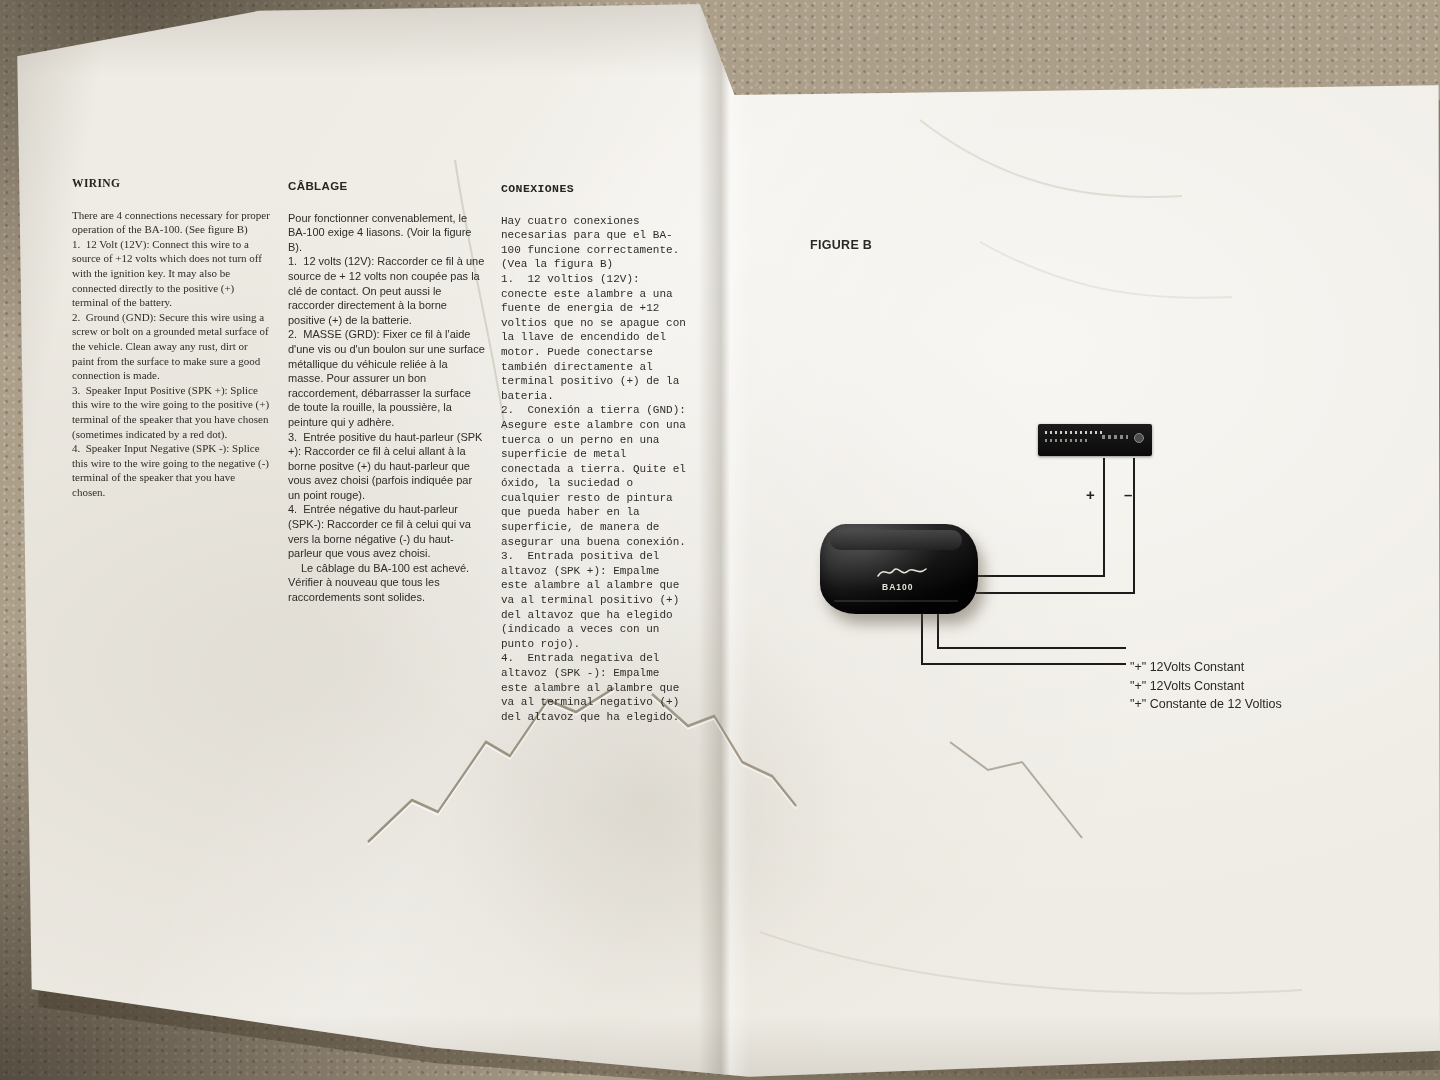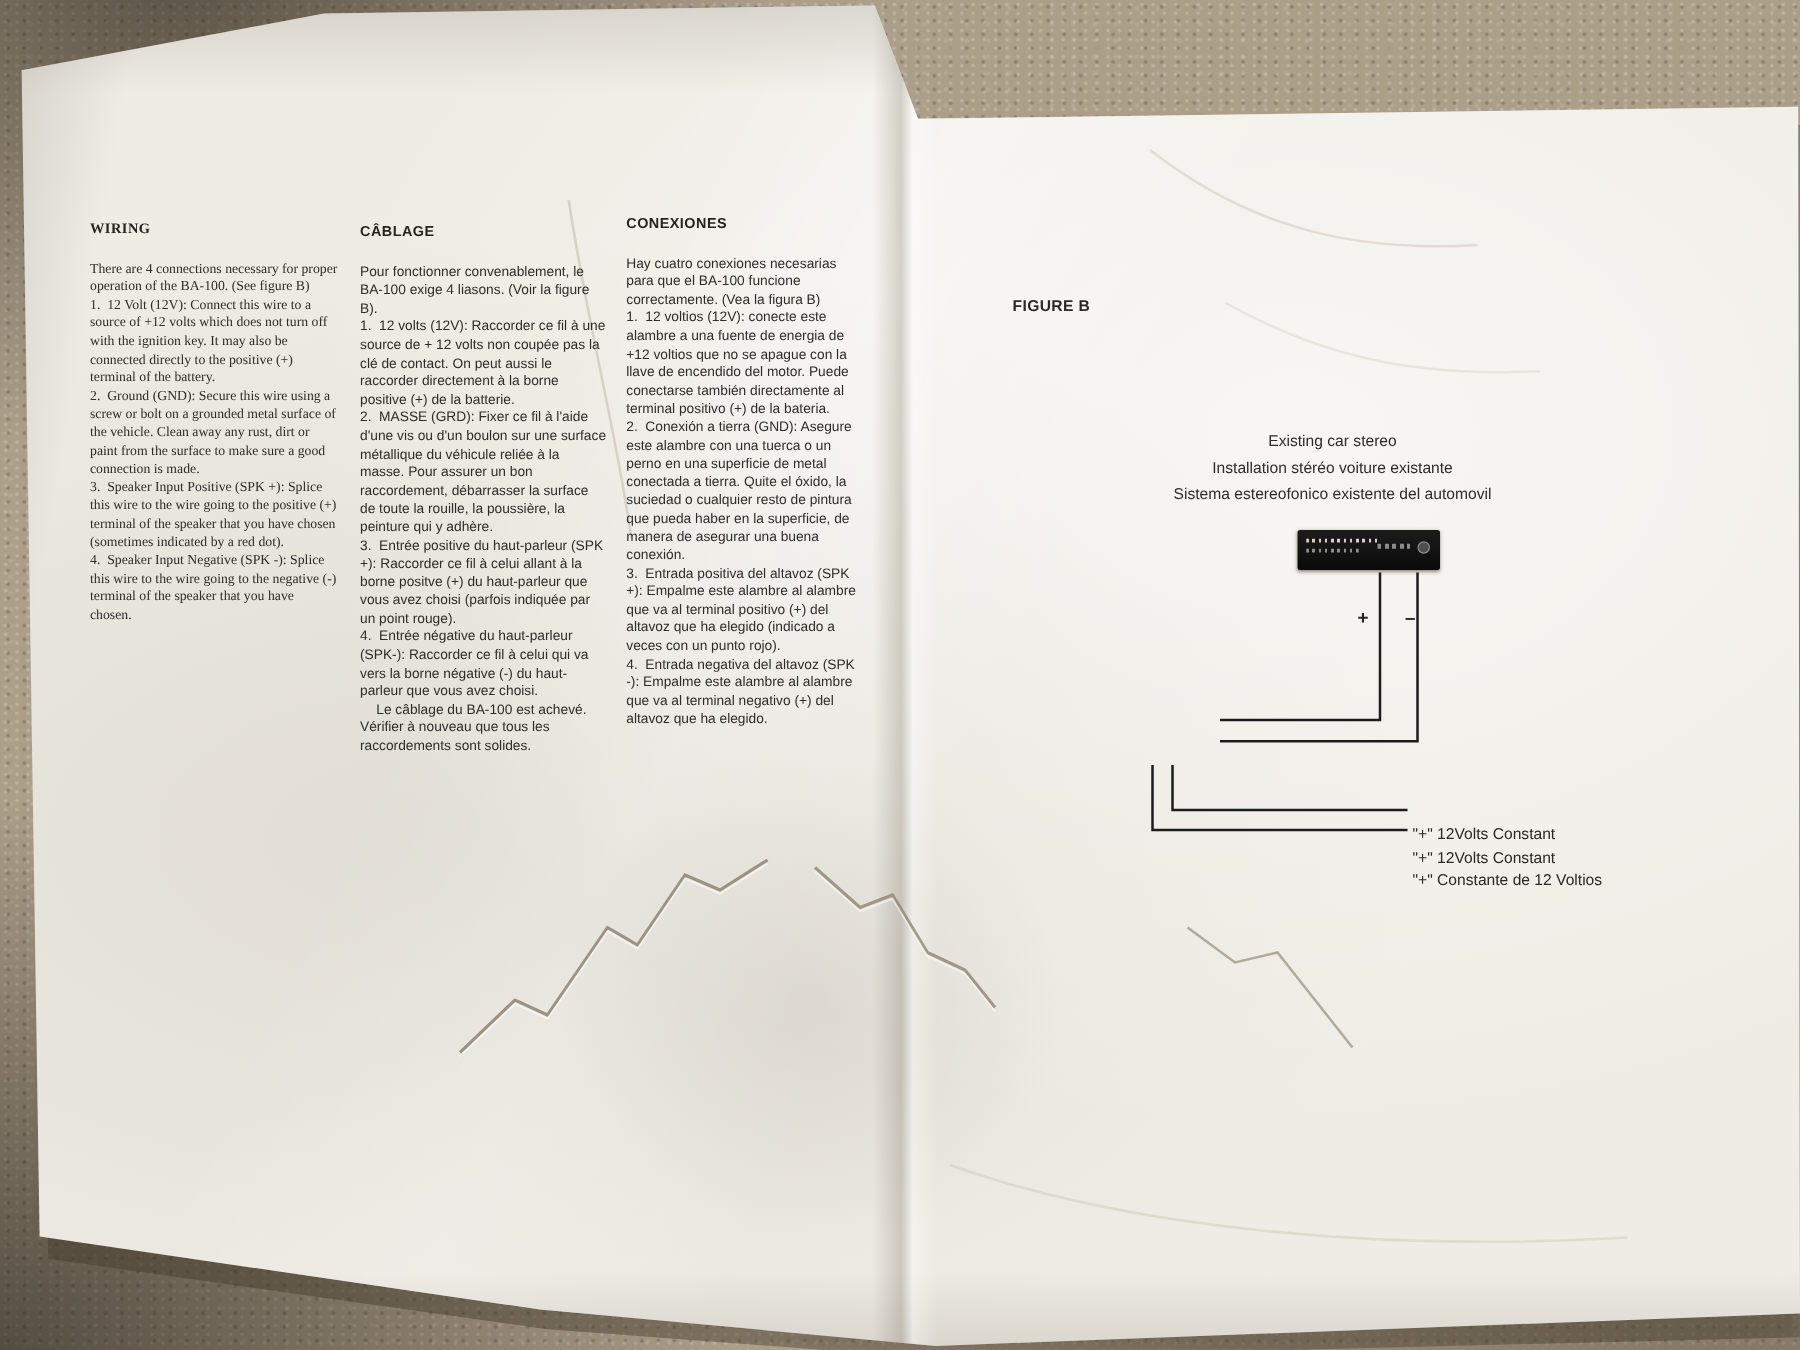--- a/index.html
+++ b/index.html
@@ -46,21 +46,21 @@
   }
   .overlay-svg{position:absolute;inset:0;pointer-events:none;}
 
   
   .col{position:absolute;color:#2e2c29;font-size:11px;line-height:14.6px;}
   .col h2{font-size:11.5px;font-weight:bold;letter-spacing:.4px;margin:0 0 17px 0;color:#262421;}
   .col p{margin:0;}
   .col p.indent{text-indent:13px;}
   .col-wiring{left:72px;top:176px;width:198px;font-family:Liberation Serif, serif;}
   .col-cablage{left:288px;top:179px;width:197px;}
-  .col-conexiones{left:501px;top:172px;width:191px;}
+  .col-conexiones{left:501px;top:182px;width:191px;font-family:Liberation Mono, monospace;}
 
   
   .figure-label{position:absolute;left:810px;top:238px;font-size:12.5px;font-weight:600;letter-spacing:.3px;color:#2b2927;}
   .stereo-caption{position:absolute;left:880px;top:343px;width:372px;text-align:center;font-size:12.5px;line-height:21px;color:#2e2c29;}
   .stereo{
     position:absolute;left:1038px;top:424px;width:114px;height:32px;
     background:linear-gradient(#1c1c1c,#0a0a0a);border-radius:2px;
     box-shadow:0 1px 3px rgba(40,35,25,.5);
   }
   .stereo .dial{position:absolute;left:7px;top:7px;width:58px;height:3px;
@@ -143,43 +143,46 @@
     <h2>CONEXIONES</h2>
     <p>Hay cuatro conexiones necesarias para que el BA-100 funcione correctamente. (Vea la figura B)</p>
     <p>1.&nbsp; 12 voltios (12V): conecte este alambre a una fuente de energia de +12 voltios que no se apague con la llave de encendido del motor. Puede conectarse también directamente al terminal positivo (+) de la bateria.</p>
     <p>2.&nbsp; Conexión a tierra (GND): Asegure este alambre con una tuerca o un perno en una superficie de metal conectada a tierra. Quite el óxido, la suciedad o cualquier resto de pintura que pueda haber en la superficie, de manera de asegurar una buena conexión.</p>
     <p>3.&nbsp; Entrada positiva del altavoz (SPK +): Empalme este alambre al alambre que va al terminal positivo (+) del altavoz que ha elegido (indicado a veces con un punto rojo).</p>
     <p>4.&nbsp; Entrada negativa del altavoz (SPK -): Empalme este alambre al alambre que va al terminal negativo (+) del altavoz que ha elegido.</p>
   </div>
 
   <div class="figure-label">FIGURE B</div>
 
-  <div class="stereo-caption">
-    <div>Existing car stereo</div>
-    <div>Installation stéréo voiture existante</div>
-    <div>Sistema estereofonico existente del automovil</div>
-  </div>
 
   <div class="stereo">
     <div class="dial"></div>
     <div class="dial2"></div>
     <div class="btns"></div>
     <div class="knob"></div>
   </div>
 
   <span class="terminal plus">+</span>
   <span class="terminal minus">–</span>
 
   <svg class="wires" width="1440" height="1080" viewBox="0 0 1440 1080">
     <polyline points="1104,458 1104,576 976,576" stroke="#1c1c1c" stroke-width="2" fill="none"></polyline>
     <polyline points="1134,458 1134,593 976,593" stroke="#1c1c1c" stroke-width="2" fill="none"></polyline>
     <polyline points="938,612 938,648 1126,648" stroke="#1c1c1c" stroke-width="2" fill="none"></polyline>
     <polyline points="922,612 922,664 1126,664" stroke="#1c1c1c" stroke-width="2" fill="none"></polyline>
   </svg>
 
+  <div class="device">
+    <div class="strap"></div>
+    <svg class="brand-script" width="52" height="16" viewBox="0 0 52 16">
+      <path d="M2 12 C8 2 12 14 18 6 C22 1 26 13 32 7 C37 2 42 12 50 5" stroke="#e8e4da" stroke-width="1.6" fill="none" stroke-linecap="round"></path>
+    </svg>
+    <div class="model">BA100</div>
+    <div class="seam"></div>
+  </div>
 
 
   <div class="power-labels">
     <div>"+" 12Volts Constant</div>
     <div>"+" 12Volts Constant</div>
     <div>"+" Constante de 12 Voltios</div>
   </div>
 
 </div>
 

